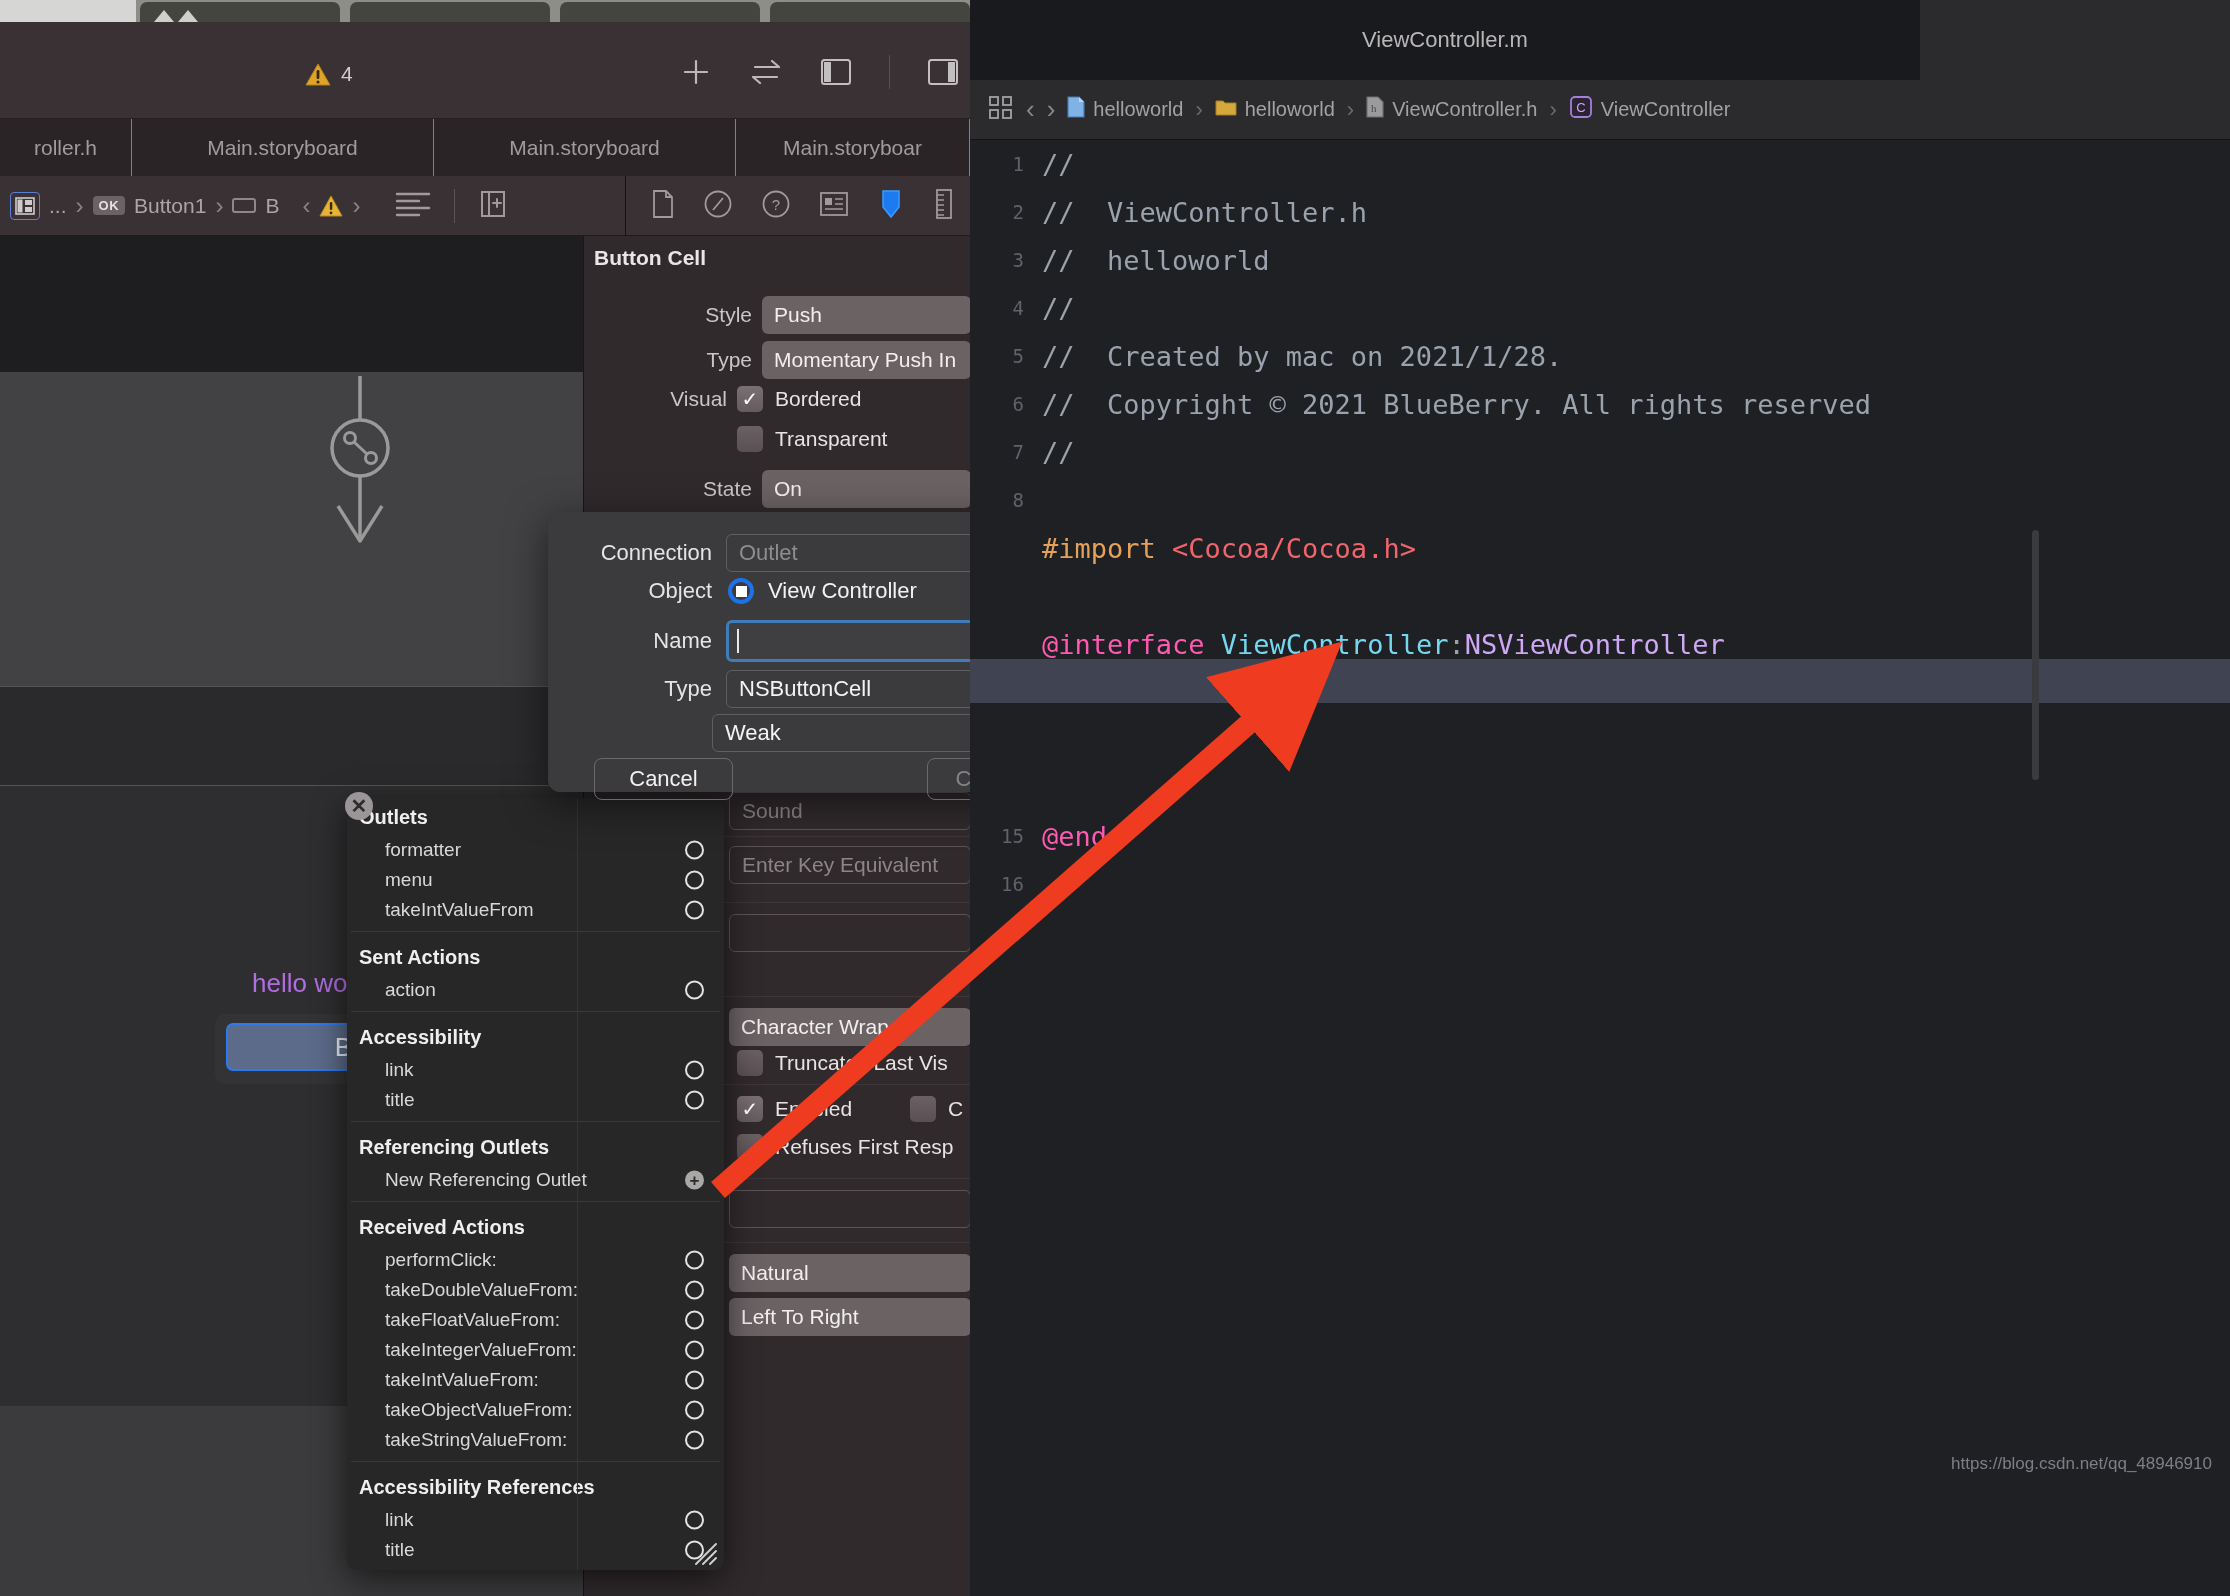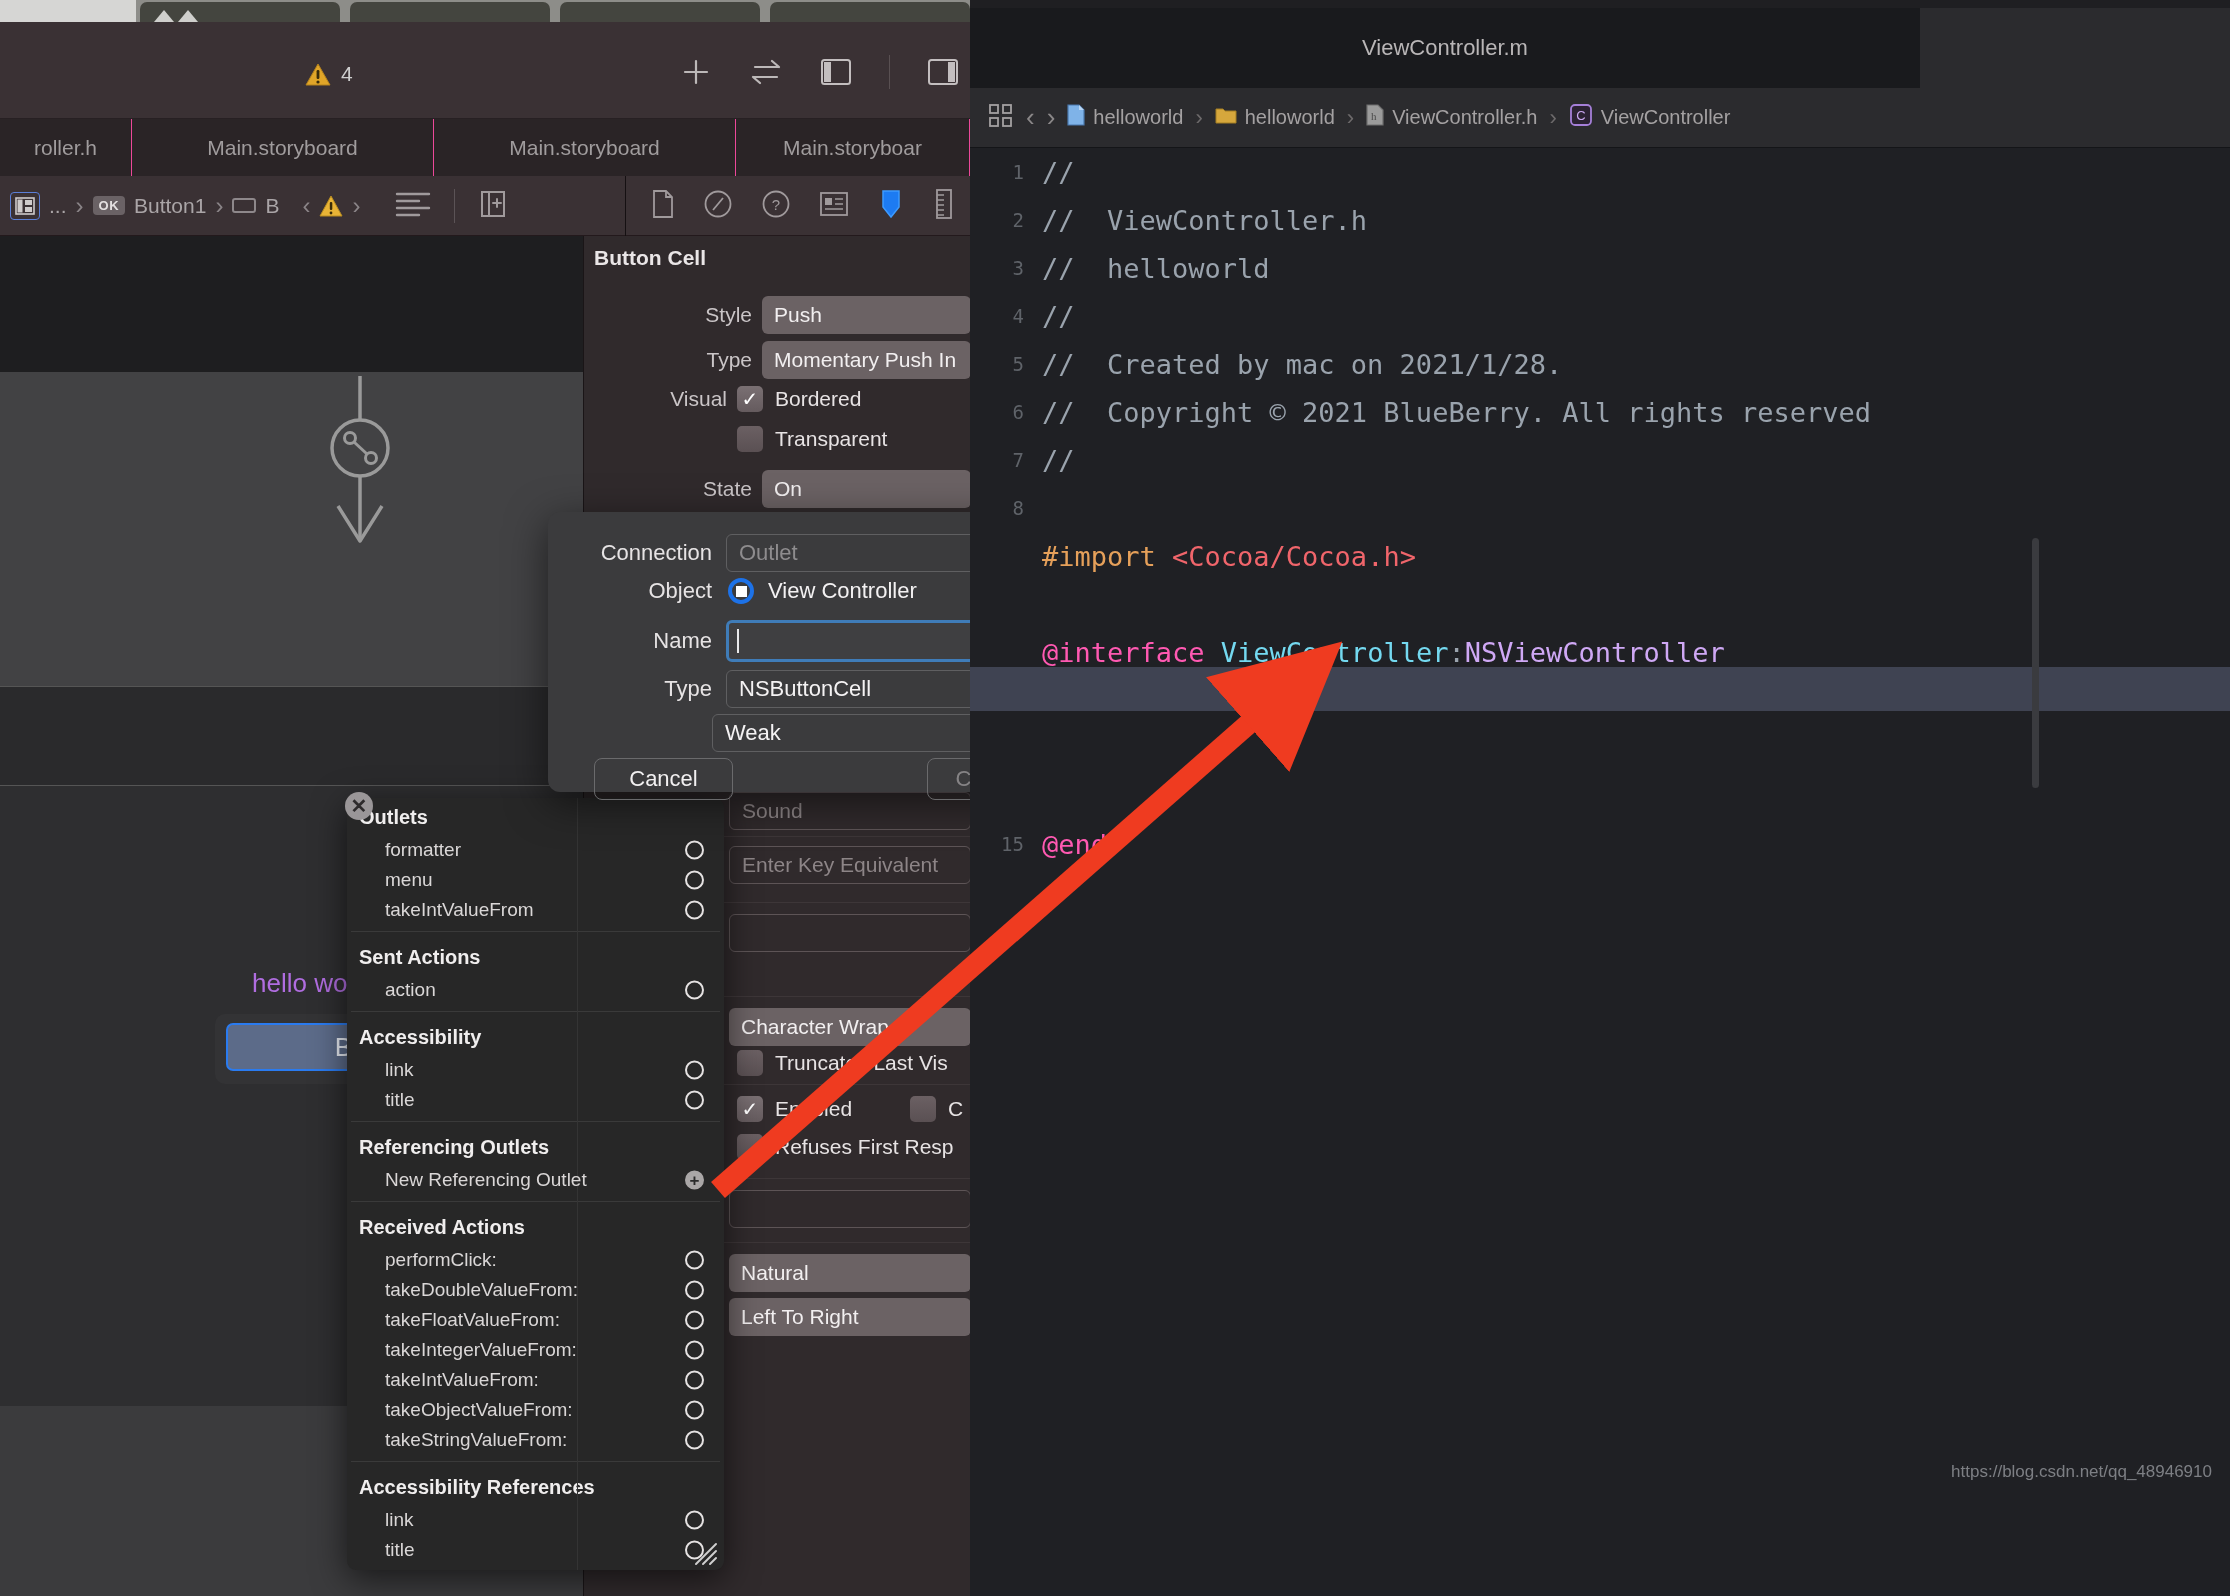--- a/index.html
+++ b/index.html
@@ -102,21 +102,21 @@
   .ol-item { position:relative; height:30px; display:flex; align-items:center; font-size:19px; color:#dad7d7; padding-left:38px; }
   .ol-item .dot { position:absolute; right:20px; top:50%; transform:translateY(-50%); width:19px; height:19px; border-radius:50%; border:2px solid #e5e2e2; }
   .ol-item .dot.plus { background:#aaa7a7; border-color:#aaa7a7; display:flex; align-items:center; justify-content:center; color:#2b2b2b; font-size:17px; font-weight:bold; line-height:1; }
   .ol-rule { height:1px; background:#3a3a3a; margin:6px 4px; }
   .ol-vrule { position:absolute; left:230px; top:0; width:1px; height:772px; background:#343434; }
   .ol-resize { position:absolute; right:6px; bottom:4px; width:26px; height:26px; }
   .close-badge { position:absolute; left:345px; top:792px; width:28px; height:28px; border-radius:50%; background:#9a9698;
                  display:flex; align-items:center; justify-content:center; color:#2e2b2c; font-size:20px; font-weight:bold; z-index:6; }
 
   
-  .code-window { position:absolute; left:970px; top:8px; width:1260px; height:1486px; background:#bef264; }
+  .code-window { position:absolute; left:970px; top:0; width:1260px; height:1486px; background:#bef264; }
   .code-titlebar { position:absolute; left:0; top:0; width:1260px; height:80px; background:#2b2b2e; }
   .code-tab-active { position:absolute; left:0; top:0; width:950px; height:80px; background:#191a1d;
                      display:flex; align-items:center; justify-content:center; font-size:22px; color:#b9b6b7; }
   .code-jump { position:absolute; left:0; top:80px; width:1260px; height:60px; background:#2b2b2e; display:flex; align-items:center; gap:12px; padding-left:18px; border-bottom:1px solid #141518; }
   .bc-chip { display:flex; align-items:center; gap:8px; font-size:20px; color:#a4a1a2; }
   .bc-sep { color:#6d6a6b; font-size:22px; }
   .code-area { position:absolute; left:0; top:140px; width:1260px; height:1456px; background:#1f2024;
                font-family:"DejaVu Sans Mono", monospace; font-size:27px; }
   .cl { position:relative; height:48px; display:flex; align-items:center; }
   .gut { width:72px; text-align:right; padding-right:18px; color:#5f6369; font-size:19px; font-family:"DejaVu Sans Mono", monospace; }
@@ -710,20 +710,24 @@
             <span style="white-space: pre;"></span>
           </div>
           <div class="cl">
             <span class="gut"></span>
             <span style="white-space: pre;"></span>
           </div>
           <div class="cl">
             <span class="gut">15</span>
             <span style="white-space: pre;"><span class="kw-pink">@end</span></span>
           </div>
+          <div class="cl">
+            <span class="gut">16</span>
+            <span style="white-space: pre;"></span>
+          </div>
         </div>
     </div>
 
     <div class="code-scroll"></div>
     <div class="watermark">https://blog.csdn.net/qq_48946910</div>
   </div>
 
   <svg class="red-arrow" width="2230" height="1596" viewBox="0 0 2230 1596">
     <defs>
       <marker id="ahead" markerWidth="6" markerHeight="6" refX="3" refY="3" orient="auto">

